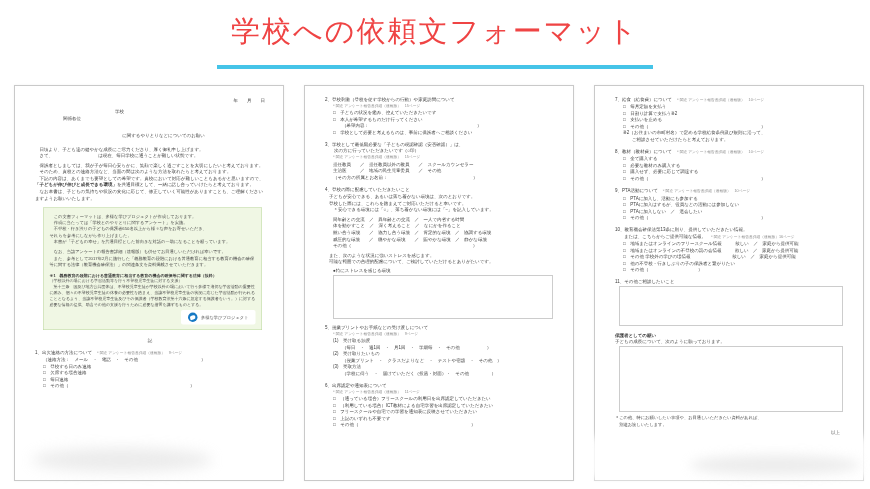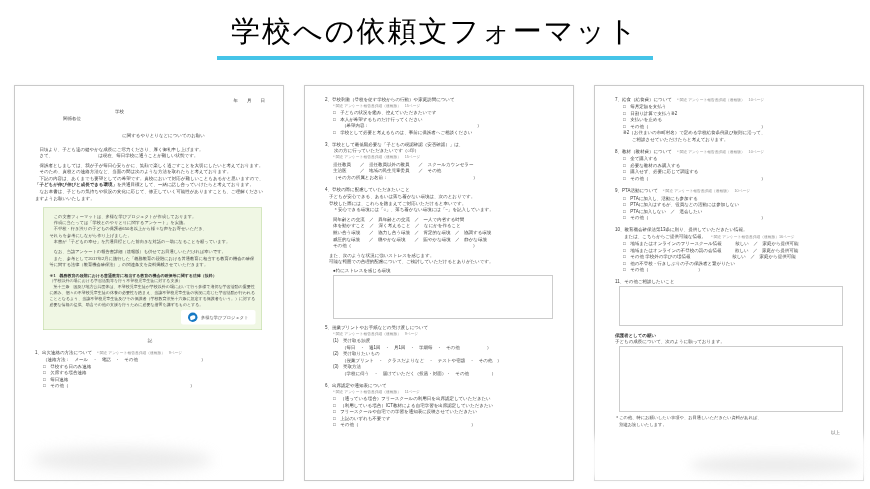--- a/index.html
+++ b/index.html
@@ -1,21 +1,21 @@
 <!DOCTYPE html>
 <html><head>
 <meta charset="utf-8">
 <style>
   html,body{margin:0;padding:0;background:#fff;}
   .slide{position:relative;width:870px;height:489px;background:#ffffff;overflow:hidden;
          font-family:"Liberation Sans","DejaVu Sans",sans-serif;}
   
   .title-wrap{position:absolute;top:12px;left:0;right:0;text-align:center;}
-  .slide-title{display:inline-block;font-size:29px;color:#000000;letter-spacing:2px;
-               padding:0 14px 4px 14px;border-bottom:4px solid #45c4e8;}
+  .slide-title{display:inline-block;font-size:29px;color:#ef4444;letter-spacing:2px;
+               padding:0 14px 13px 14px;border-bottom:4px solid #45c4e8;}
   
   .page{position:absolute;top:85px;width:268px;height:394px;background:#fff;
         border:1px solid #c9c9c9;box-shadow:0 0 2px rgba(0,0,0,.06);overflow:hidden;}
   .p1{left:14px}.p2{left:304px}.p3{left:594px}
   .inner{width:536px;height:788px;transform:scale(.5);transform-origin:0 0;
          box-sizing:border-box;padding:16px 36px 0 40px;
          font-size:9px;line-height:1.45;color:#3c3c3c;}
   .pre{white-space:pre-line;}
   .right{text-align:right;}
   .center{text-align:center;}

